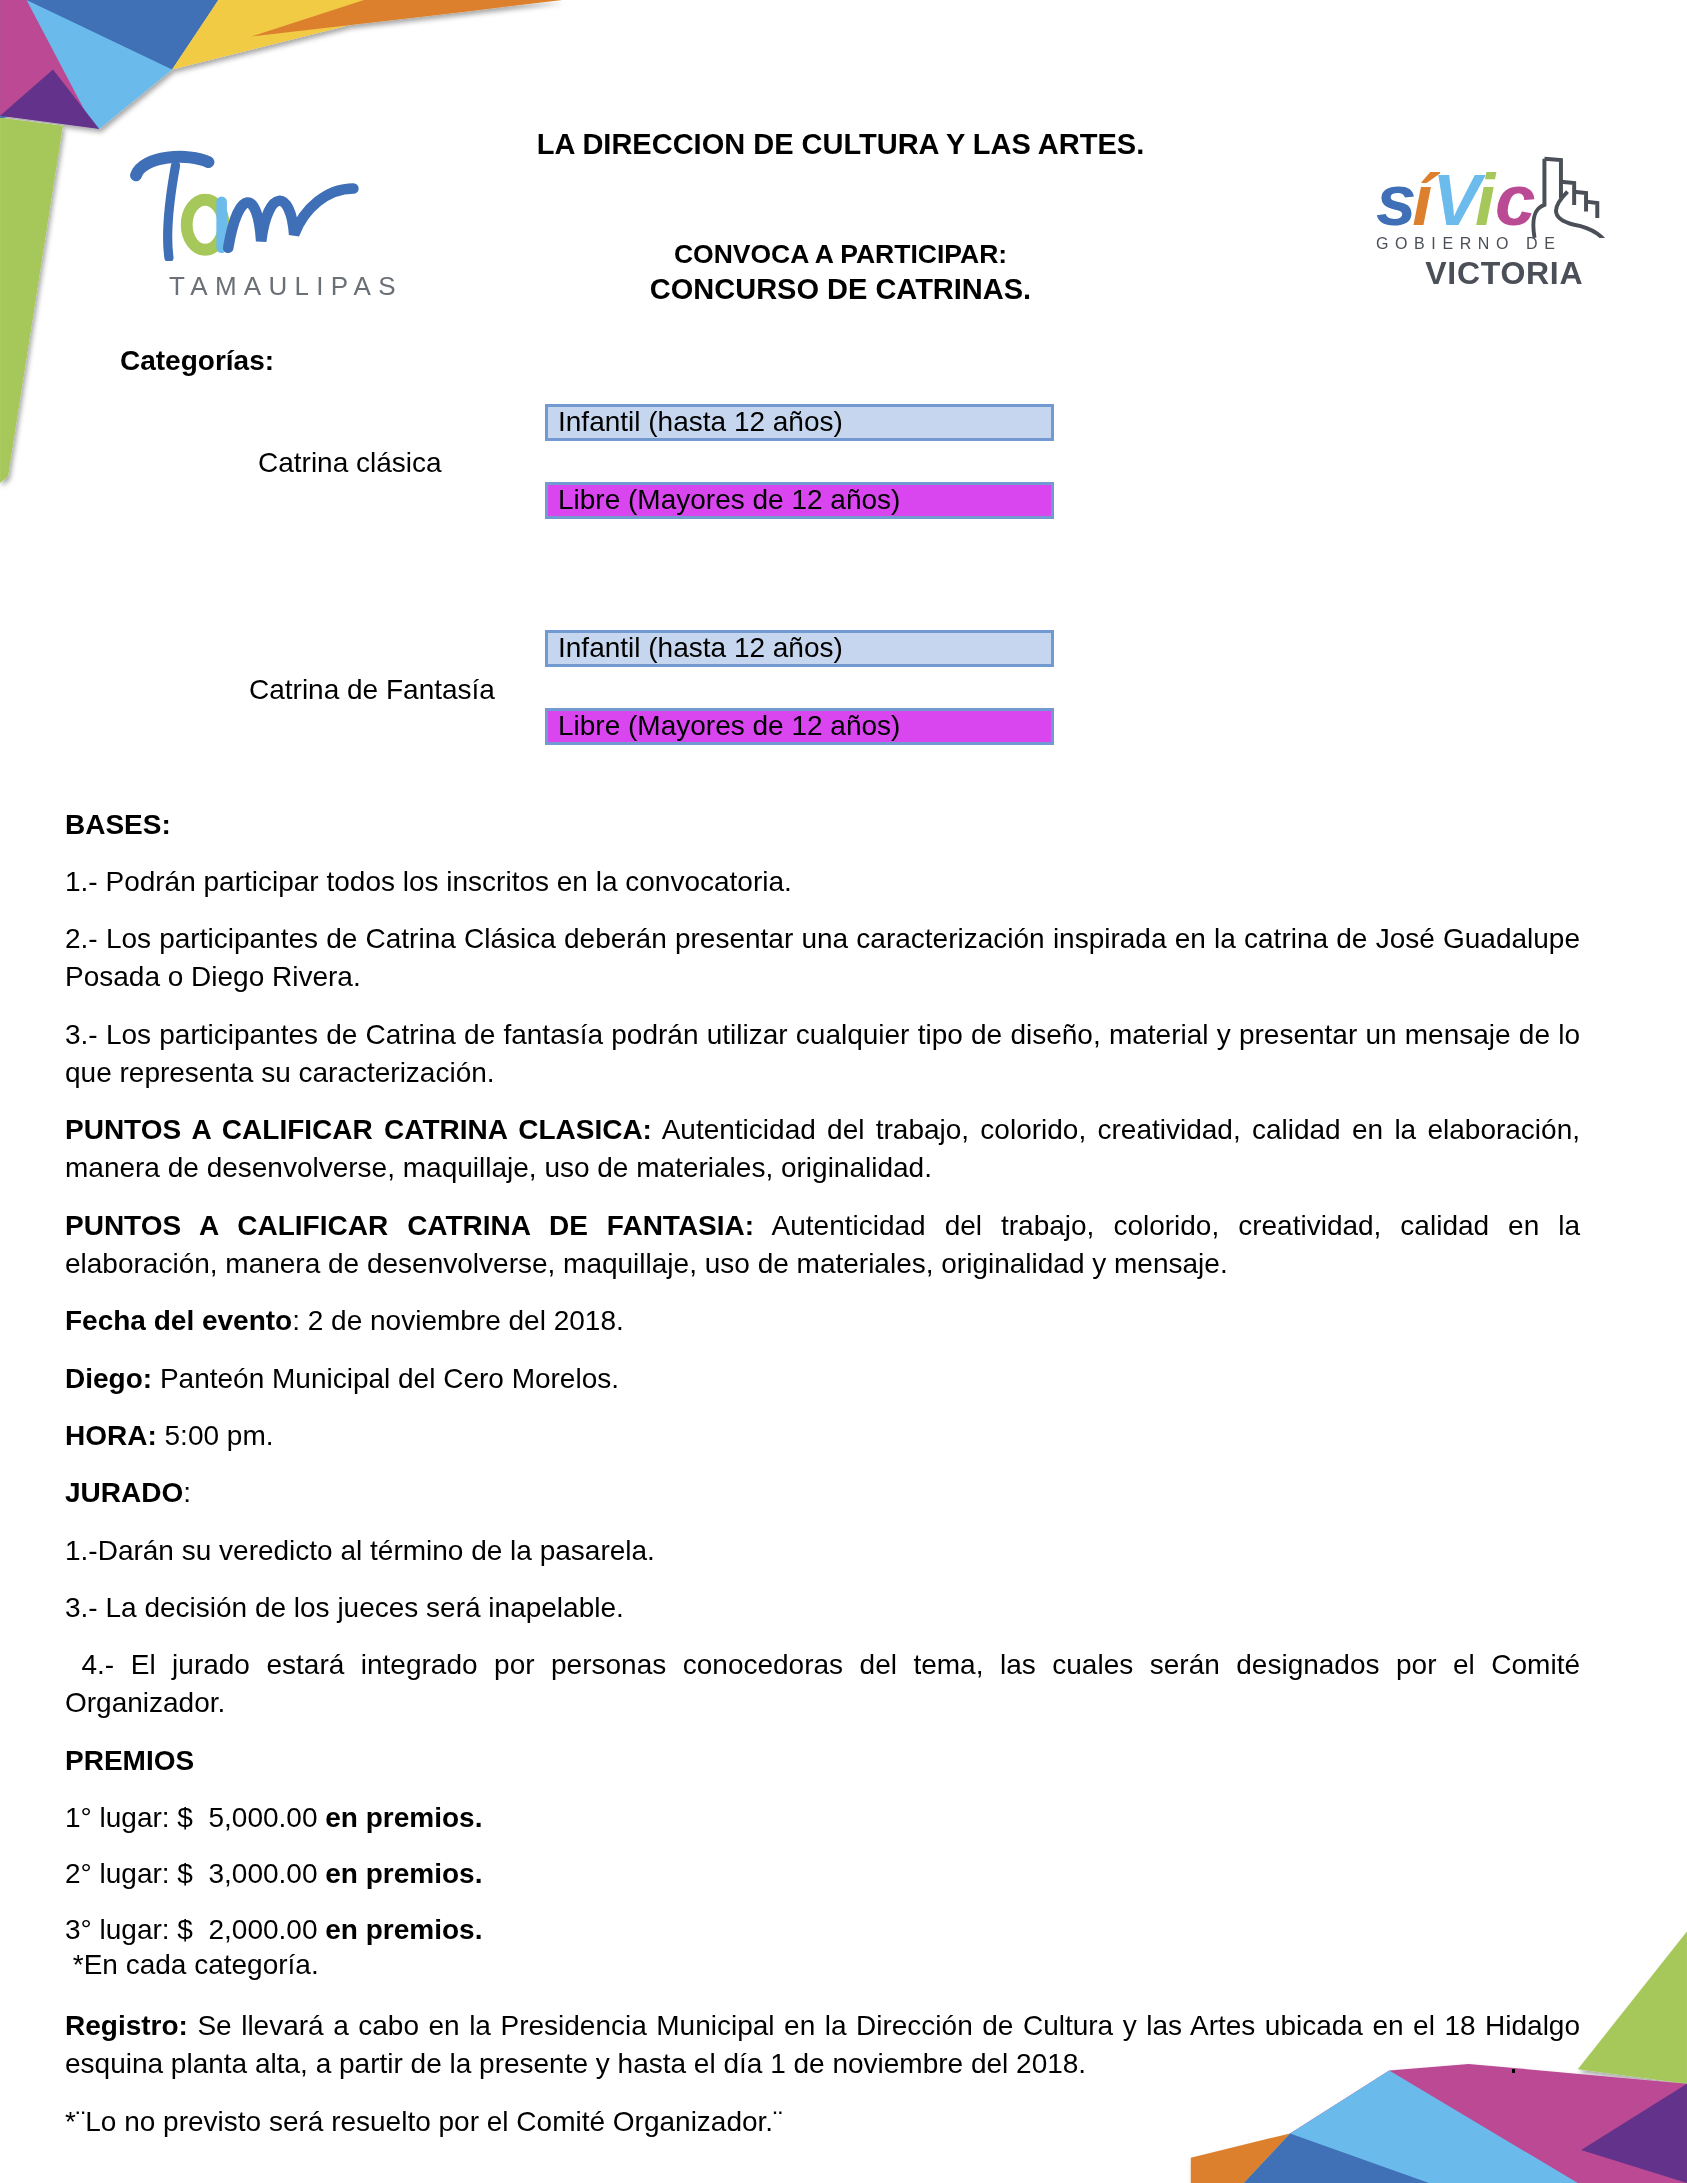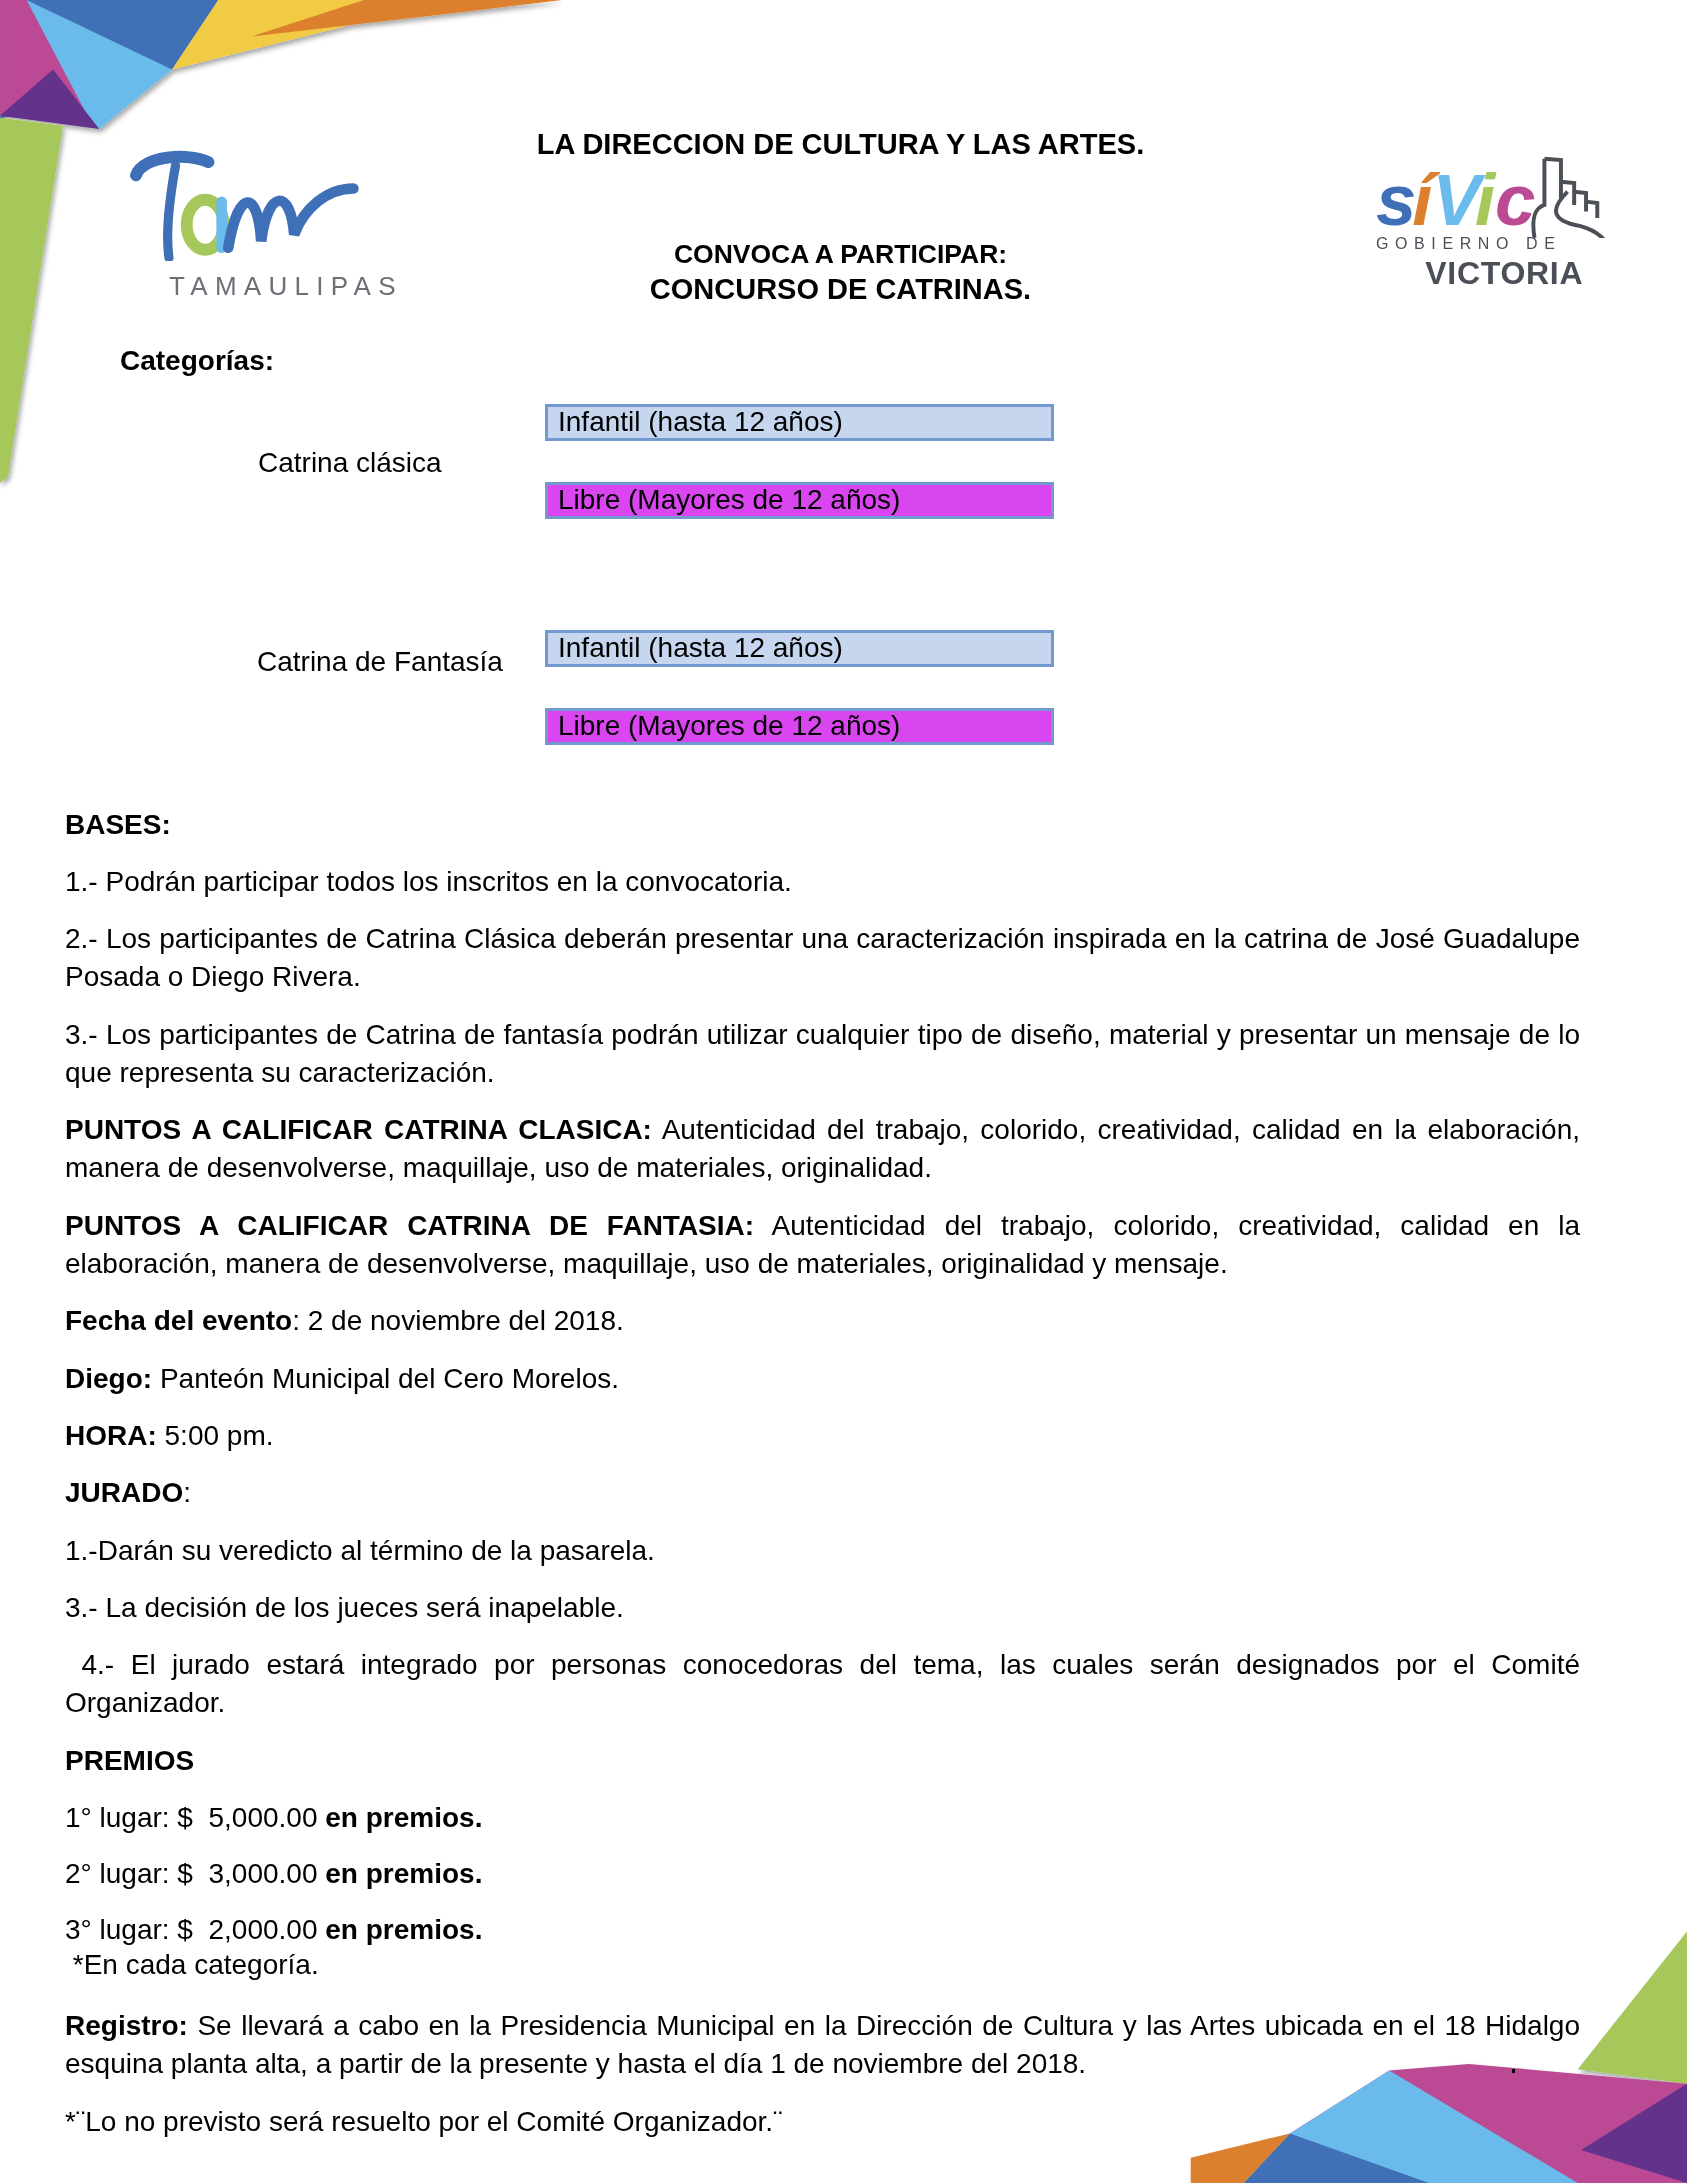--- a/index.html
+++ b/index.html
@@ -102,21 +102,21 @@
   <span class="gob">GOBIERNO DE</span>
   <span class="vic">VICTORIA</span>
 </div>
 
 <div class="abs cat-label">Categorías:</div>
 
 <div class="abs cat-name" style="left:258px; top:447px;">Catrina clásica</div>
 <div class="cat-box light" style="top:404px;">Infantil (hasta 12 años)</div>
 <div class="cat-box dark" style="top:482px;">Libre (Mayores de 12 años)</div>
 
-<div class="abs cat-name" style="left:249px; top:646px;margin-left:8px;">Catrina de Fantasía</div>
+<div class="abs cat-name" style="left:249px; top:674px;">Catrina de Fantasía</div>
 <div class="cat-box light" style="top:630px;">Infantil (hasta 12 años)</div>
 <div class="cat-box dark" style="top:708px;">Libre (Mayores de 12 años)</div>
 
 <div class="body-text" style="top:806px;"><b>BASES:</b></div>
 <div class="body-text" style="top:863px;">1.-  Podrán participar todos los inscritos en la convocatoria.</div>
 <div class="body-text" style="top:920px;">2.- Los participantes de Catrina Clásica deberán presentar una caracterización inspirada en la catrina de José Guadalupe Posada o Diego Rivera.</div>
 <div class="body-text" style="top:1016px;">3.- Los participantes de Catrina de fantasía podrán utilizar cualquier tipo de diseño, material y presentar un mensaje de lo que representa su caracterización.</div>
 
 <div class="body-text" style="top:1111px;"><b>PUNTOS A CALIFICAR CATRINA CLASICA:</b><span> Autenticidad del trabajo, colorido, creatividad, calidad en la elaboración, manera de desenvolverse, maquillaje, uso de materiales, originalidad.</span></div>
 <div class="body-text" style="top:1207px;"><b>PUNTOS A CALIFICAR CATRINA DE FANTASIA:</b><span> Autenticidad del trabajo, colorido, creatividad, calidad en la elaboración, manera de desenvolverse, maquillaje, uso de materiales, originalidad y mensaje.</span></div>

